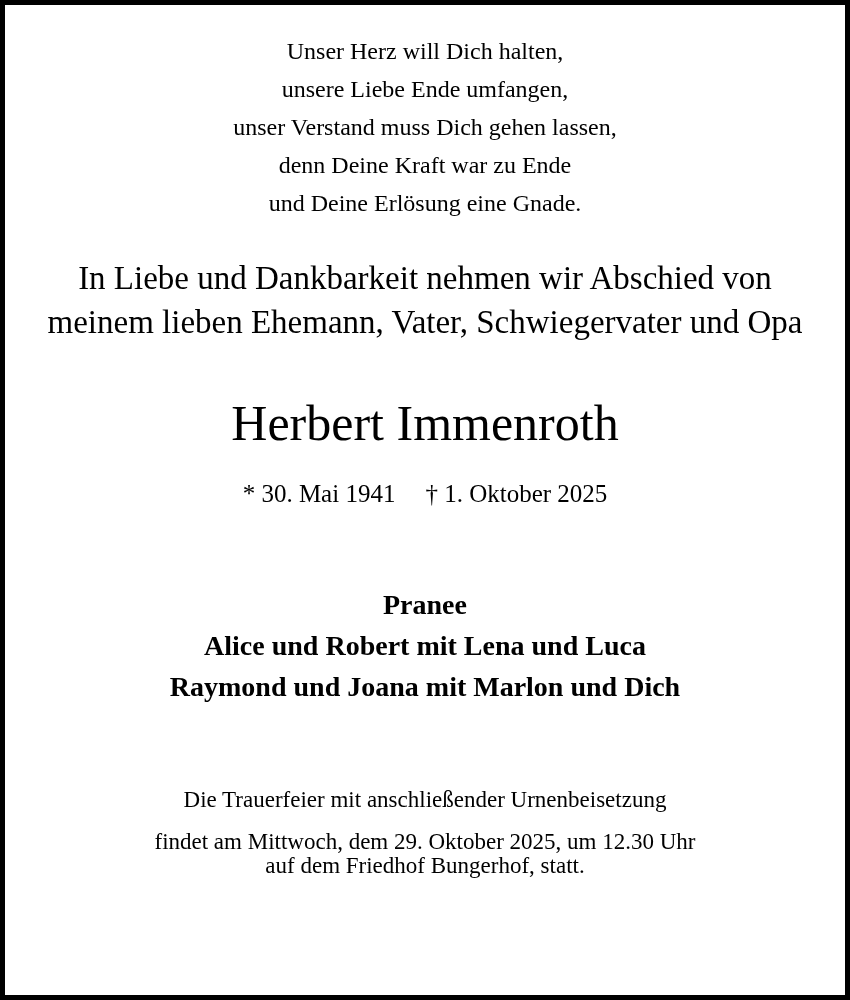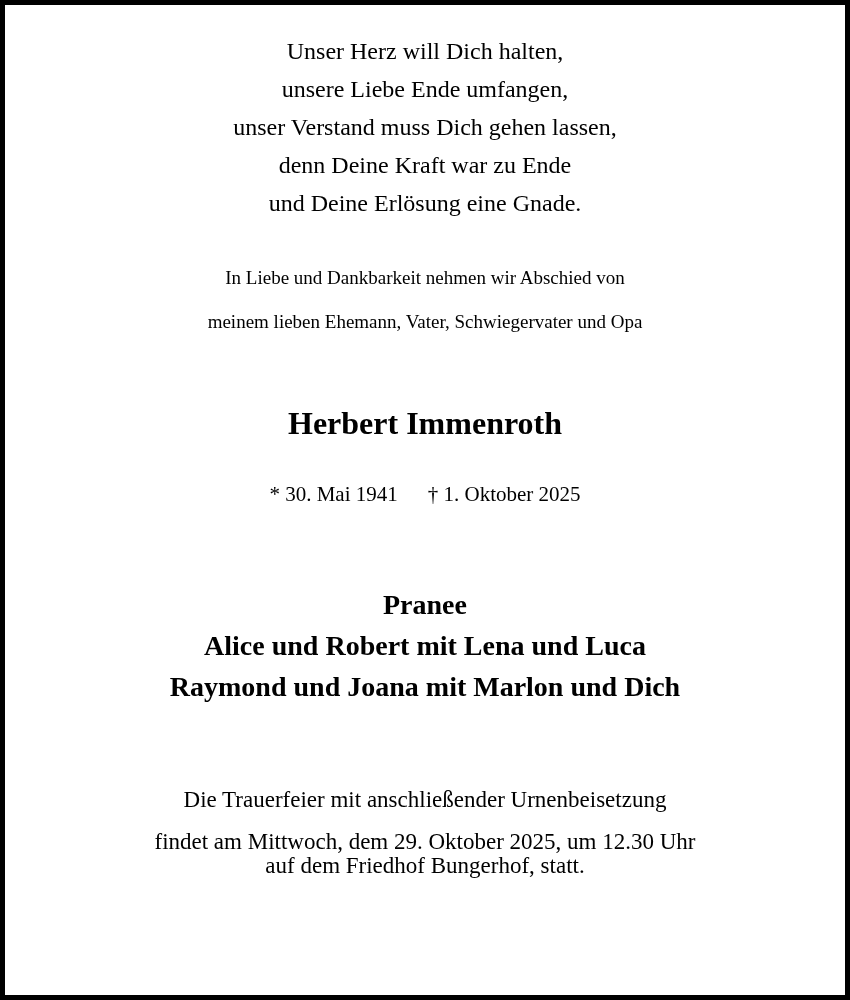--- a/index.html
+++ b/index.html
@@ -9,23 +9,23 @@
       width: 850px; height: 1000px;
       box-sizing: border-box;
       border: 5px solid #000;
       background: #fff;
       font-family: "Liberation Serif", "DejaVu Serif", serif;
       color: #000;
       text-align: center;
     }
     .line { position: absolute; left: 0; right: 0; white-space: nowrap; }
     .poem { font-size: 24px; line-height: 38px; }
-    .intro { font-size: 19px; line-height: 44px; }
-    .name { font-size: 32px; font-weight: bold; line-height: 60px; }
-    .dates { font-size: 21px; line-height: 40px; }
+    .intro { font-size: 33px; line-height: 44px; }
+    .name { font-size: 50px; font-weight: normal; line-height: 60px; }
+    .dates { font-size: 25px; line-height: 40px; }
     .family { font-size: 28px; font-weight: bold; line-height: 40px; }
     .service { font-size: 23px; line-height: 42px; }
     .gap { display: inline-block; width: 30px; }
   </style>
 </head>
 <body>
 
 <div class="frame">
 
   <div>

